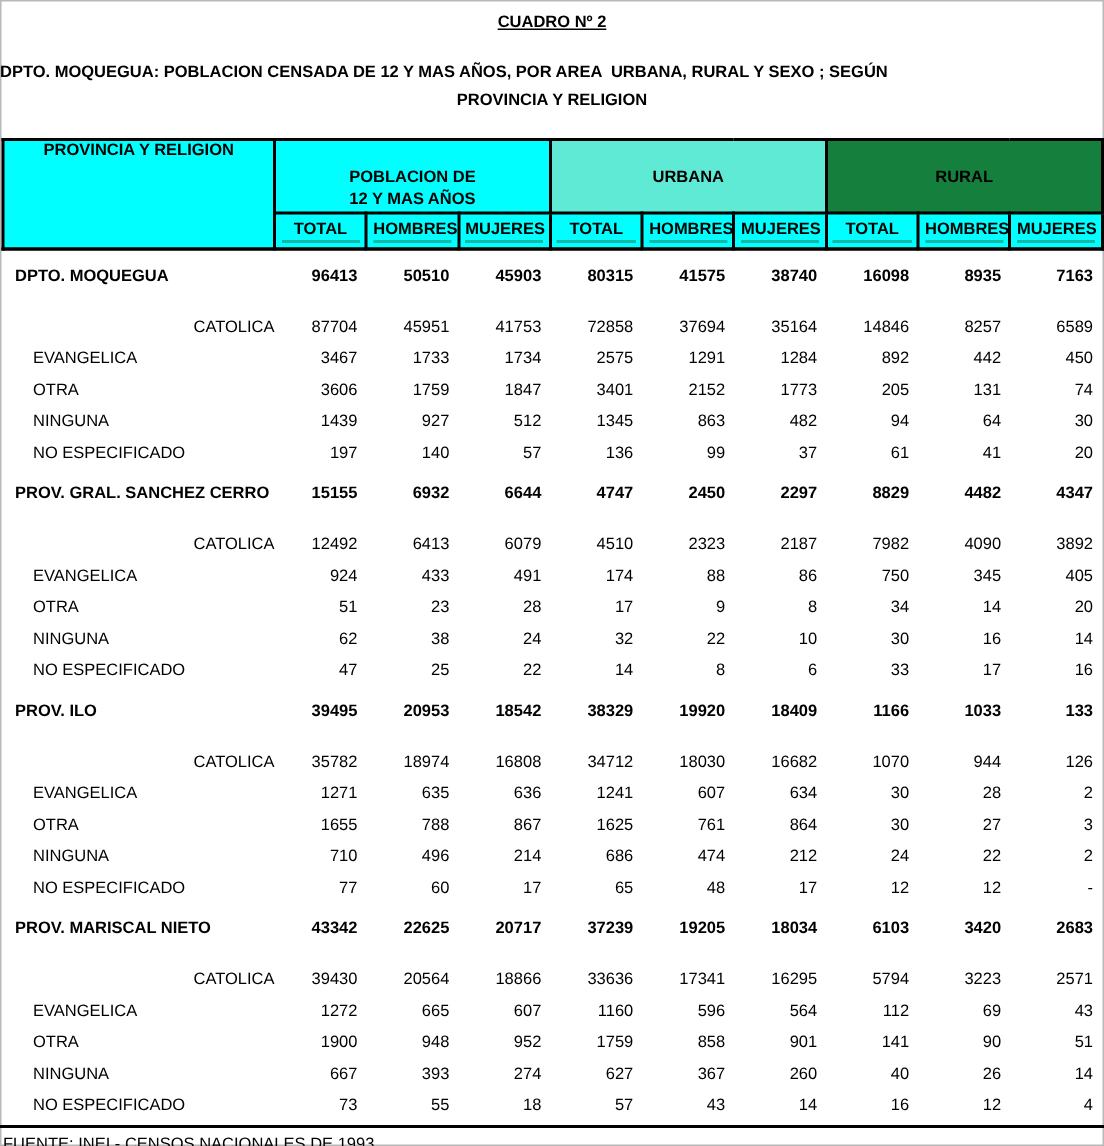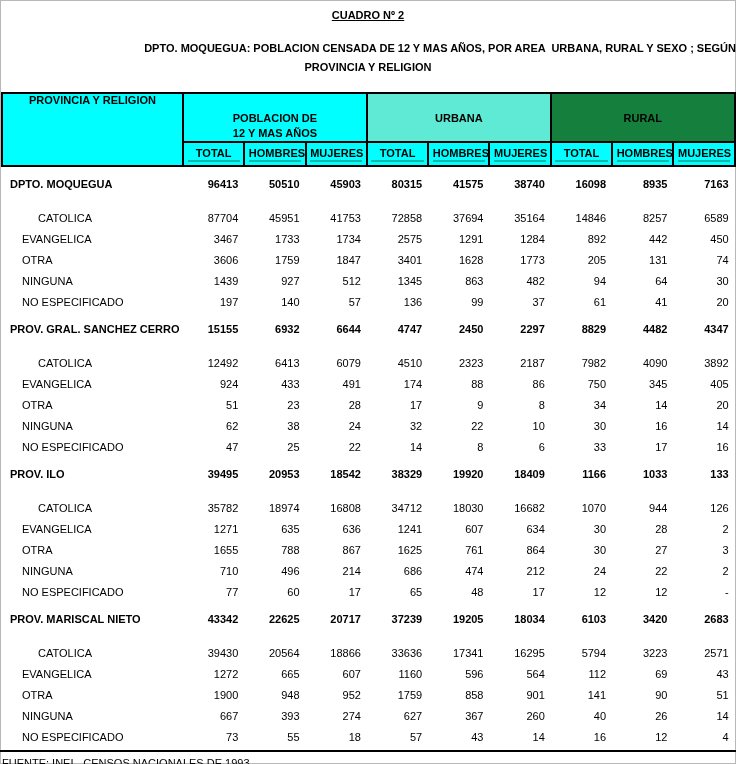--- a/index.html
+++ b/index.html
@@ -21,21 +21,21 @@
   .table-number {
     padding-top: 9px;
     line-height: 13px;
     text-align: center;
     font-weight: bold;
     text-decoration: underline;
   }
   .title-line1 {
     margin-top: 20px;
     line-height: 13px;
-    text-align: right;
+    text-align: left;
     font-weight: bold;
     white-space: pre;
   }
   .title-line2 {
     margin-top: 6px;
     line-height: 13px;
     text-align: center;
     font-weight: bold;
   }
   table.census {
@@ -74,21 +74,21 @@
   }
   tr.religion-row td {
     font-weight: normal;
     height: 21px;
     vertical-align: middle;
   }
   tr.religion-row.first td { padding-top: 6px; }
   td.name { text-align: left; }
   tr.section-row td.name { padding-left: 8px; }
   tr.religion-row td.name { padding-left: 20px; }
-  tr.religion-row.first td.name { padding-left: 36px; }
+  tr.religion-row.first td.name { padding-left: 36px; text-align: right; }
   td.val {
     text-align: right;
     padding-right: 6px;
   }
   .bottom-rule {
     margin-top: 3px;
     border-top: 2px solid #000000;
     width: 736px;
   }
   .source-note {
@@ -183,21 +183,21 @@
           <td class="val">892</td>
           <td class="val">442</td>
           <td class="val">450</td>
         </tr>
         <tr class="religion-row">
           <td class="name">OTRA</td>
           <td class="val">3606</td>
           <td class="val">1759</td>
           <td class="val">1847</td>
           <td class="val">3401</td>
-          <td class="val">1628</td>
+          <td class="val">2152</td>
           <td class="val">1773</td>
           <td class="val">205</td>
           <td class="val">131</td>
           <td class="val">74</td>
         </tr>
         <tr class="religion-row">
           <td class="name">NINGUNA</td>
           <td class="val">1439</td>
           <td class="val">927</td>
           <td class="val">512</td>

